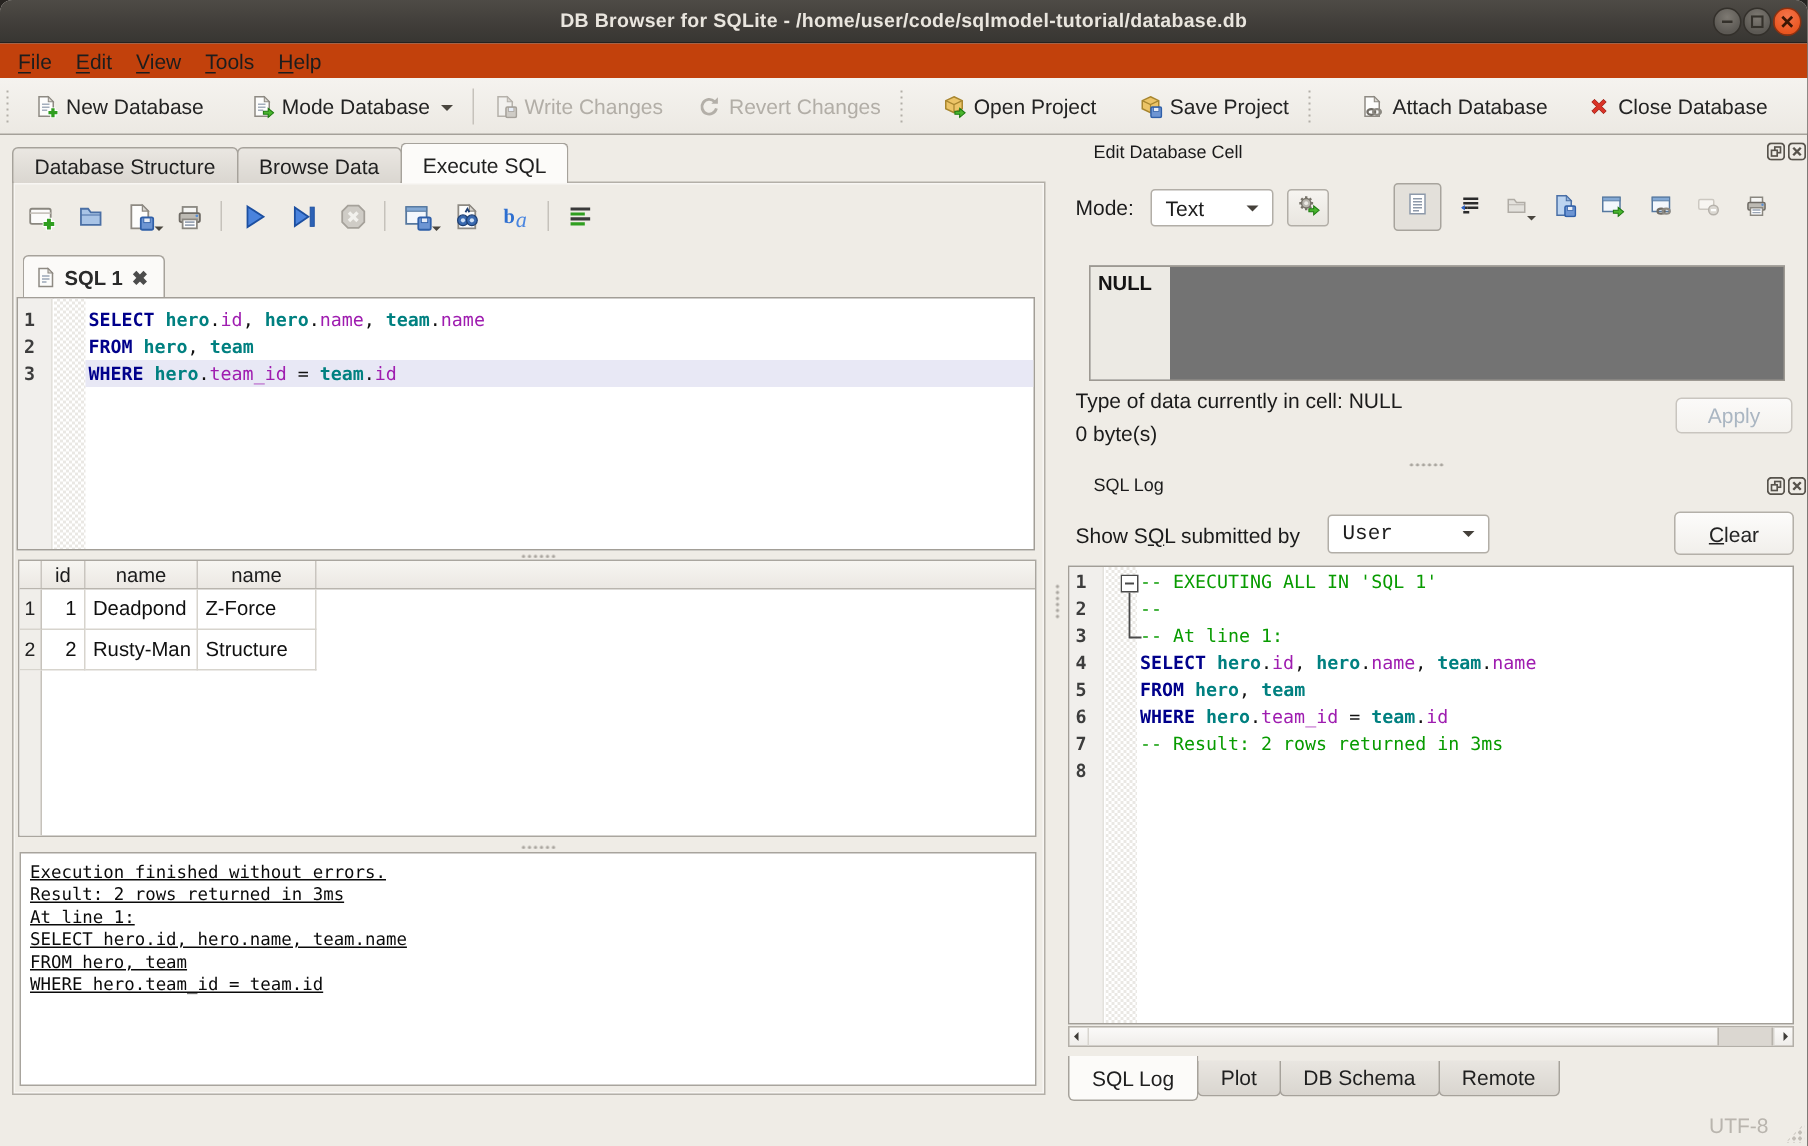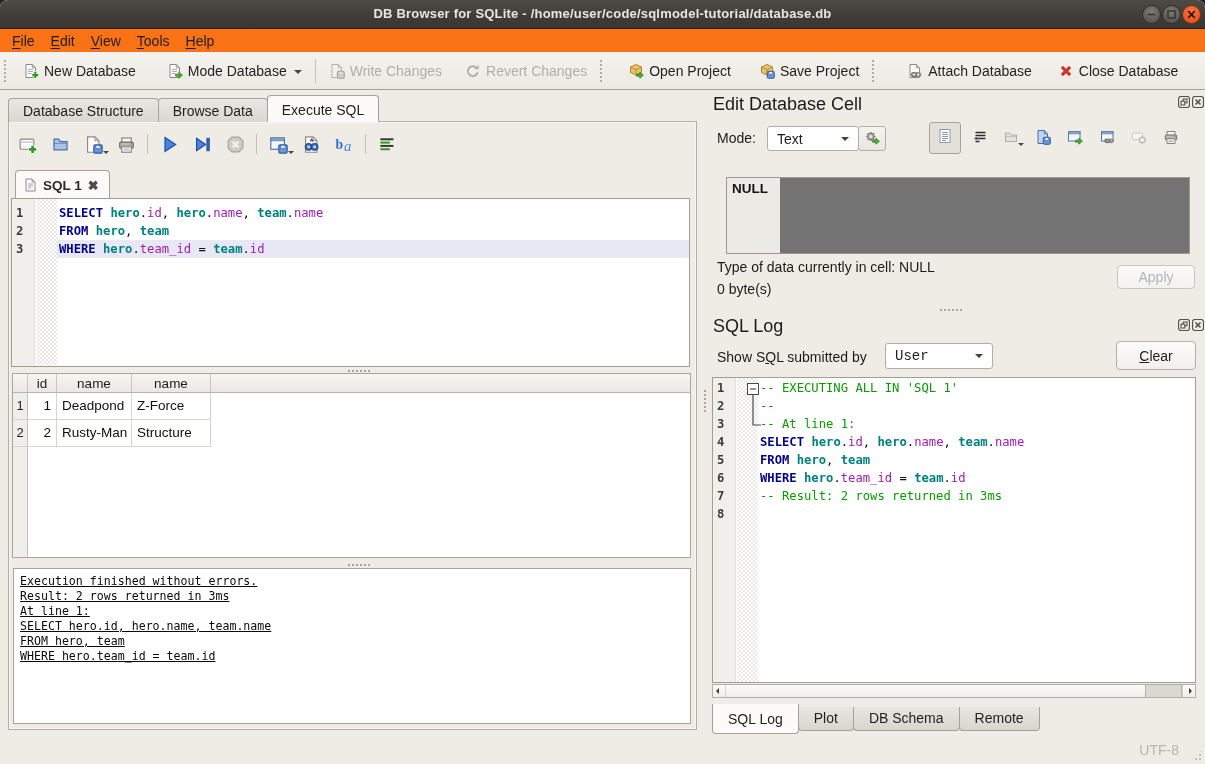--- a/index.html
+++ b/index.html
@@ -17,21 +17,21 @@
   .winbtn { position:absolute; top:5px; width:19px; height:19px; border-radius:50%;
             background:radial-gradient(circle at 50% 32%, #7e7a73, #5c5954 70%);
             border:1px solid #33302b; }
   .winbtn svg { display:block; margin:0 auto; }
   .winbtn.close { background:radial-gradient(circle at 50% 30%, #f4744a, #e9551f 75%);
                   border-color:#8c3110; }
   
 
   
   .menubar { position:absolute; left:0; top:29px; width:1205px; height:23px;
-             background:#f97316; display:flex; align-items:center; padding-left:4px; }
+             background:#c2410c; display:flex; align-items:center; padding-left:4px; }
   .menu-item { font-size:14px; color:#1d1d1d; padding:2px 8px; }
   .menu-item u { text-decoration-thickness:1px; text-underline-offset:2px; }
 
   
   .toolbar { position:absolute; left:0; top:52px; width:1205px; height:38px;
              background:linear-gradient(#f5f3ef,#ece9e3);
              border-bottom:1px solid #a5a19a; display:flex; align-items:center; }
   .tb-handle { width:5px; height:24px; margin:0 3px;
                background-image:radial-gradient(#b2aea7 34%, transparent 36%);
                background-size:4px 4px; }
@@ -129,21 +129,21 @@
 
   
   .statusedit { position:absolute; left:4px; top:446px; width:678px; height:156px;
                 background:#fff; border:1px solid #a8a49d;
                 font:11.6px "DejaVu Sans Mono", monospace; color:#0a0a0a;
                 padding:5px 0 0 6px; }
   .statusedit div { height:15px; line-height:15px; white-space:pre;text-decoration:underline; }
 
   
   .dock { position:absolute; left:697px; top:90px; width:508px; height:641px; }
-  .dock-title { position:absolute; font-size:18px; color:#1b1b1b; }
+  .dock-title { position:absolute; font-size:12px; color:#1b1b1b;margin-left:16px; }
   .dock-ico { position:absolute; width:12px; height:12px; }
   .fieldlabel { position:absolute; font-size:14px; color:#1b1b1b; }
   .combo { position:absolute; background:#fff; border:1px solid #b2aea7; border-radius:3px;
            font-size:14px; color:#1d1d1d; display:flex; align-items:center; padding-left:9px; }
   .combo .arr { position:absolute; right:9px; top:50%; margin-top:-2px; width:0; height:0;
                 border:4.5px solid transparent; border-top-color:#44403a; }
   .pushbtn { position:absolute; border:1px solid #b4b0a9; border-radius:4px;
              background:linear-gradient(#fdfcfb,#f1efeb); font-size:14px; color:#232323;
              display:flex; align-items:center; justify-content:center; }
   .pushbtn.disabled { border-color:#c9c5bf; background:linear-gradient(#fbfaf9,#f4f2ee);
@@ -516,21 +516,21 @@
         </svg>
     </div>
     <div class="dock-ico" style="left:495px; top:4px;" data-name="edit-cell-close-icon">
       <svg width="12" height="12" viewBox="0 0 12 12">
           <rect x="0.5" y="0.5" width="11" height="11" rx="2.5" fill="none" stroke="#57534c" stroke-width="1.2"></rect>
           <path d="M3.5 3.5l5 5M8.5 3.5l-5 5" stroke="#57534c" stroke-width="1.6"></path>
         </svg>
     </div>
 
     <div class="fieldlabel" style="left:20px; top:40px;" data-name="mode-label">Mode:</div>
-    <div class="combo" style="left:70px; top:36px; width:92px; height:25px;" data-name="mode-combobox">
+    <div class="combo" style="left:70px; top:36px; width:82px; height:25px;" data-name="mode-combobox">
       <span data-name="mode-combobox-value">Text</span>
       <span class="arr" data-name="mode-combobox-arrow-icon"></span>
     </div>
     <div class="toolbtn framed" style="left:161px; top:36px; width:28px; height:25px;" data-name="import-cell-button" id="import-btn-icon">
         <span data-name="import-cell-icon"><svg width="16" height="16" viewBox="0 0 16 16">
             <circle cx="6.8" cy="7.5" r="3.1" fill="#b9b6af" stroke="#767269"></circle>
             <g stroke="#767269" stroke-width="1.6">
               <path d="M6.8 2.9v1.4M6.8 10.7v1.4M2.2 7.5h1.4M10 7.5h1.4M3.5 4.2l1 1M9.1 9.8l1 1M10.1 4.2l-1 1M4.5 9.8l-1 1"></path>
             </g>
             <circle cx="6.8" cy="7.5" r="1.3" fill="#ebe9e4"></circle>

